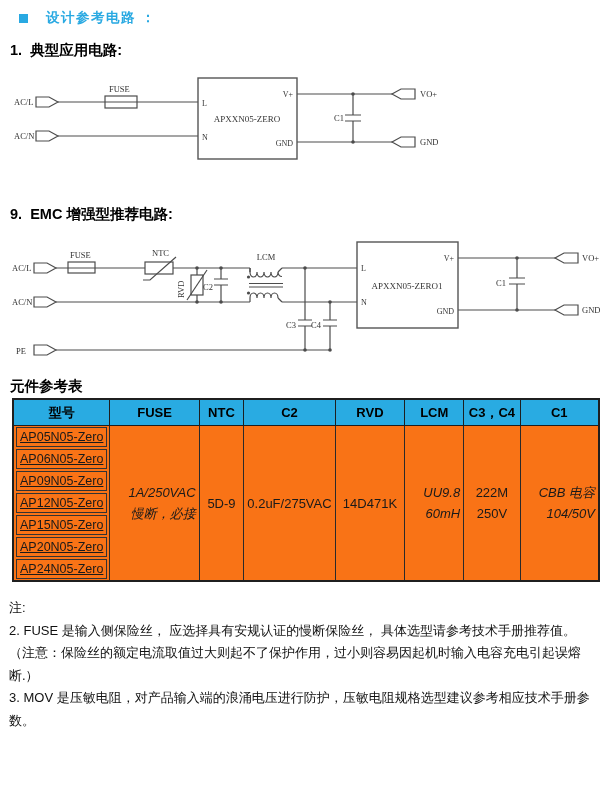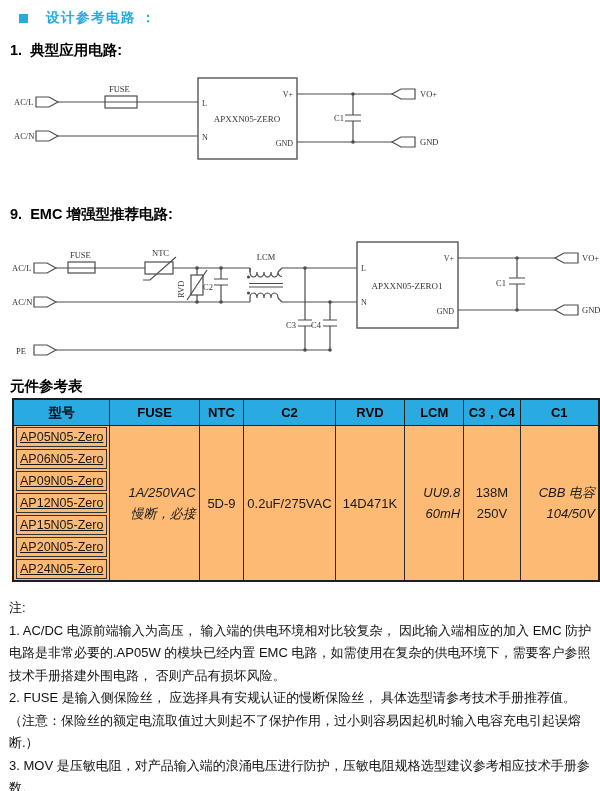--- a/index.html
+++ b/index.html
@@ -22,21 +22,21 @@
   #circuit2{top:233px;}
   .wire{stroke:#4c4c4c;stroke-width:1.2;fill:none;}
   .sym{stroke:#4c4c4c;stroke-width:1.2;fill:none;}
   .symw{stroke:#4c4c4c;stroke-width:1.2;fill:#ffffff;}
   .mbox{stroke:#555;stroke-width:1.4;fill:#ffffff;}
   .dot{fill:#4c4c4c;stroke:none;}
   .clabel{font-family:"Liberation Serif",serif;font-size:8.5px;fill:#333;}
   .cpin{font-family:"Liberation Serif",serif;font-size:8px;fill:#333;}
   .cmodule{font-family:"Liberation Serif",serif;font-size:9px;fill:#333;}
   
-  .comp-table{position:absolute;left:12px;top:398px;border-collapse:collapse;border:2px solid #1f1f1f;table-layout:fixed;background:#fdba74;}
+  .comp-table{position:absolute;left:12px;top:398px;border-collapse:collapse;border:2px solid #1f1f1f;table-layout:fixed;background:#f97316;}
   .comp-table th{background:#29abe2;border:1.2px solid #1f1f1f;font-size:13px;font-weight:bold;height:25px;padding:0;color:#000;}
   .comp-table td.model-cell{border:0;border-right:1.2px solid #2a2a2a;padding:0;height:22px;}
   .comp-table td.model-cell .box{margin:1px 2px;border:1px solid #333;height:18px;line-height:18px;text-align:center;font-size:12.5px;text-decoration:underline;}
   .comp-table td.value-cell{border:1.2px solid #2a2a2a;vertical-align:middle;text-align:center;font-size:13px;padding:0 3px;}
   .comp-table td.align-left{text-align:right;padding-left:18px;font-style:italic;}
   .vline{line-height:21px;white-space:nowrap;}
   
   .notes{position:absolute;left:9px;top:597px;width:587px;font-size:13px;line-height:22.5px;color:#111;}
   .notes p{margin:0;}
 </style>
@@ -218,21 +218,21 @@
         <div class="vline">0.2uF/275VAC</div>
       </td>
       <td class="value-cell" rowspan="7">
         <div class="vline">14D471K</div>
       </td>
       <td class="value-cell align-left" rowspan="7">
         <div class="vline">UU9.8</div>
         <div class="vline">60mH</div>
       </td>
       <td class="value-cell" rowspan="7">
-        <div class="vline">138M</div>
+        <div class="vline">222M</div>
         <div class="vline">250V</div>
       </td>
       <td class="value-cell align-left" rowspan="7">
         <div class="vline">CBB 电容</div>
         <div class="vline">104/50V</div>
       </td>
     </tr>
     <tr>
         <td class="model-cell">
           <div class="box">AP06N05-Zero</div>
@@ -261,18 +261,17 @@
     <tr>
         <td class="model-cell">
           <div class="box">AP24N05-Zero</div>
         </td>
       </tr>
   </tbody>
 </table>
 
 <div class="notes">
   <p>注:</p>
-  <p>1. AC/DC 电源前端输入为高压， 输入端的供电环境相对比较复杂， 因此输入端相应的加入 EMC 防护电路是非常必要的.AP05W 的模块已经内置 EMC 电路，如需使用在复杂的供电环境下，需要客户参照技术手册搭建外围电路， 否则产品有损坏风险。</p>
   <p>2. FUSE 是输入侧保险丝， 应选择具有安规认证的慢断保险丝， 具体选型请参考技术手册推荐值。</p>
   <p>（注意：保险丝的额定电流取值过大则起不了保护作用，过小则容易因起机时输入电容充电引起误熔断.）</p>
   <p>3. MOV 是压敏电阻，对产品输入端的浪涌电压进行防护，压敏电阻规格选型建议参考相应技术手册参数。</p>
 
 </div>
 
 </body></html>

